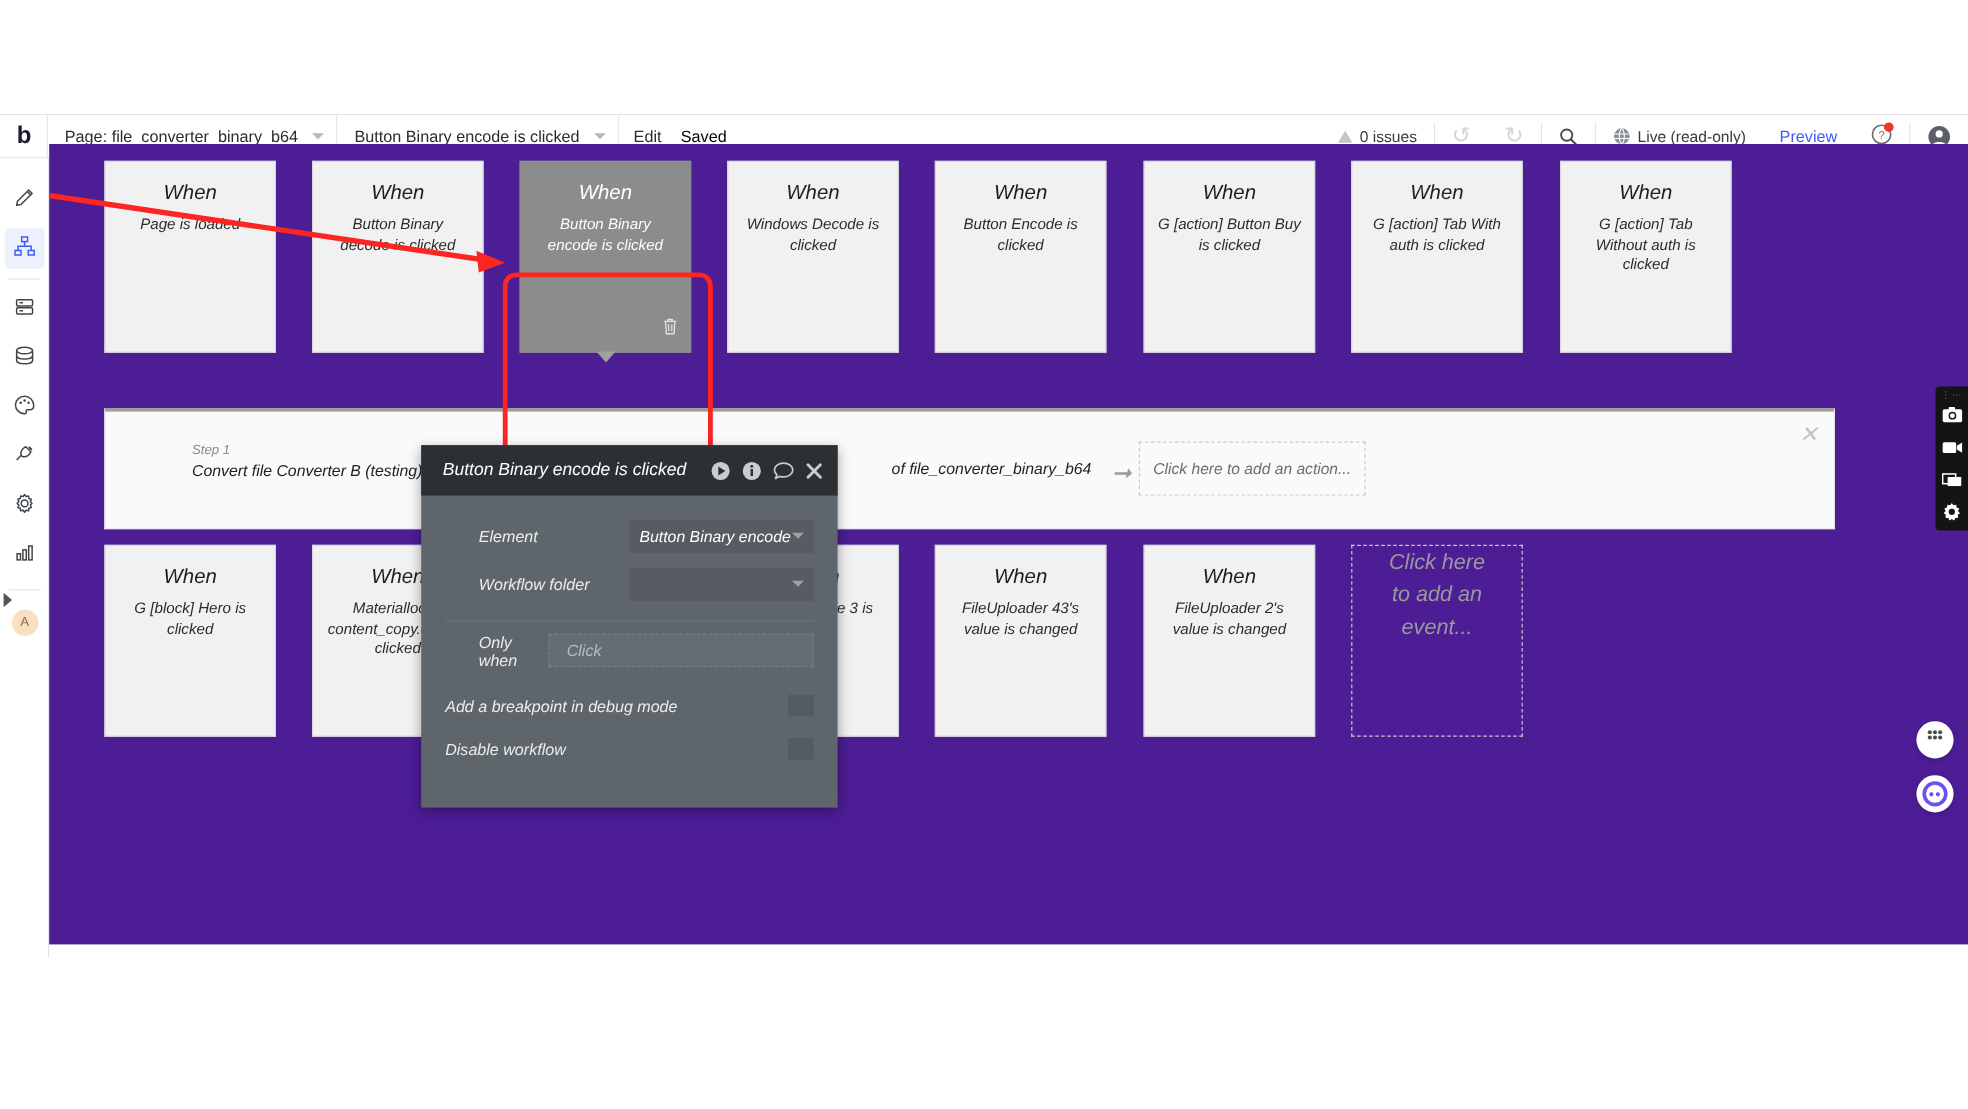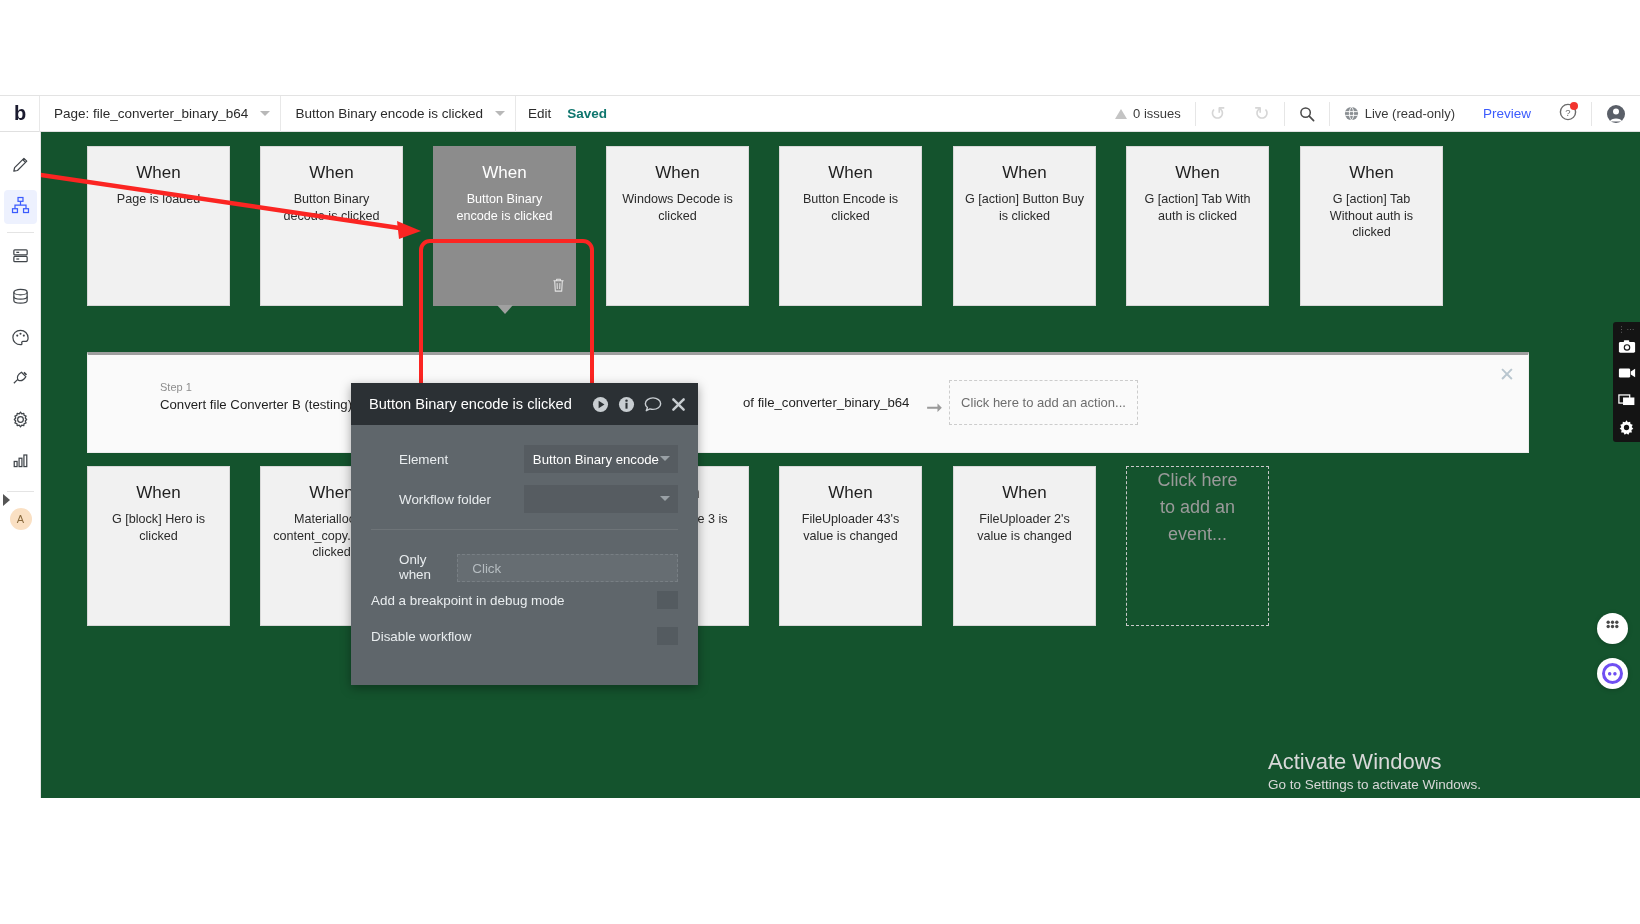--- a/index.html
+++ b/index.html
@@ -49,21 +49,21 @@
   .hdr-sel .caret {
     width: 0; height: 0;
     border-left: 5px solid transparent;
     border-right: 5px solid transparent;
     border-top: 5px solid #b8b8b8;
   }
   .hdr-btn {
     height: 36px; display: flex; align-items: center;
     padding: 0 12px; font-size: 13.5px; color: #2b2b2b;
   }
-  .hdr-btn.muted { color: #0f766e; padding-left: 4px; font-weight: bold; }
+  .hdr-btn.muted { color: #000000; padding-left: 4px; }
   .hdr-spacer { flex: 1 1 auto; }
 
   .hdr-right { display: flex; align-items: center; height: 36px; }
   .hdr-cell {
     height: 36px; display: flex; align-items: center; justify-content: center;
     padding: 0 14px; font-size: 13px; color: #3a3a3a;
     gap: 6px;
   }
   .hdr-div { width: 1px; height: 24px; background: #e6e6e6; }
   .warn-tri {
@@ -111,23 +111,23 @@
   .rail-handle {
     position: absolute; left: 3px; top: 362px;
     width: 0; height: 0;
     border-top: 6px solid transparent;
     border-bottom: 6px solid transparent;
     border-left: 7px solid #555;
   }
 
   
   #canvas {
-    position: absolute; left: 41px; top: 36px;
+    position: absolute; left: 41px; top: 24px;
     width: 1599px; height: 667px;
-    background: #14532d; overflow: hidden;
+    background: #4c1d95; overflow: hidden; font-style: italic;
   }
 
   
   .ev-card {
     position: absolute;
     width: 143px; height: 160px;
     background: #f1f1f1;
     border: 1px solid #d8d8d8;
     padding: 16px 11px 0;
     text-align: center;
@@ -240,21 +240,21 @@
     white-space: nowrap; overflow: hidden;
   }
   .dlg-field .fcaret {
     position: absolute; right: 8px; top: 11px;
     width: 0; height: 0;
     border-left: 5px solid transparent;
     border-right: 5px solid transparent;
     border-top: 5px solid #9aa1a6;
   }
   .dlg-sep { height: 1px; background: #6e7478; margin: 10px 0 10px; }
-  .dlg-row-wide { height: 42px; display: flex; align-items: flex-end; }
+  .dlg-row-wide { height: 42px; display: flex; align-items: flex-start; }
   .only-when-input {
     width: 241px; height: 28px;
     background: #666d72;
     border: 1px dashed #787f84;
     display: flex; align-items: center; padding-left: 14px;
     color: #b5bcc0; font-size: 13.4px;
   }
   .dlg-check-row {
     height: 36px; display: flex; align-items: center;
   }
@@ -651,24 +651,20 @@
           <circle cx="12.6" cy="8" r="1.8" fill="#4a4a4a"></circle>
         </svg>
       </span>
     </div>
     <div class="float-btn" id="float-chat">
       <span class="ring">
         <span class="dots">●●</span>
       </span>
     </div>
 
-    <div id="watermark">
-      <div class="wm1">Activate Windows</div>
-      <div class="wm2">Go to Settings to activate Windows.</div>
-    </div>
 
   </div>
 
   <div id="rec-bar">
     <span class="rec-grip">⋮⋯</span>
     <span class="rec-btn">
       <span>
         <svg width="18" height="15" viewBox="0 0 20 16">
           <rect x="1" y="3" width="18" height="12" rx="1.6" fill="#ffffff"></rect>
           <rect x="6.5" y="1" width="6" height="2.6" rx="0.8" fill="#ffffff"></rect>

